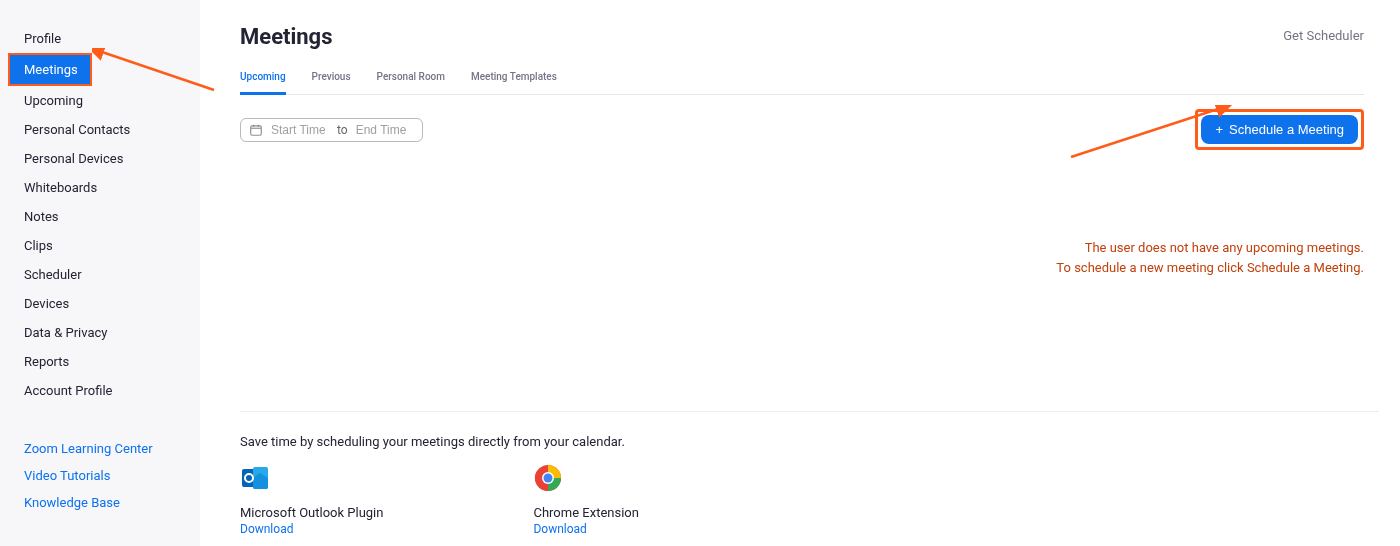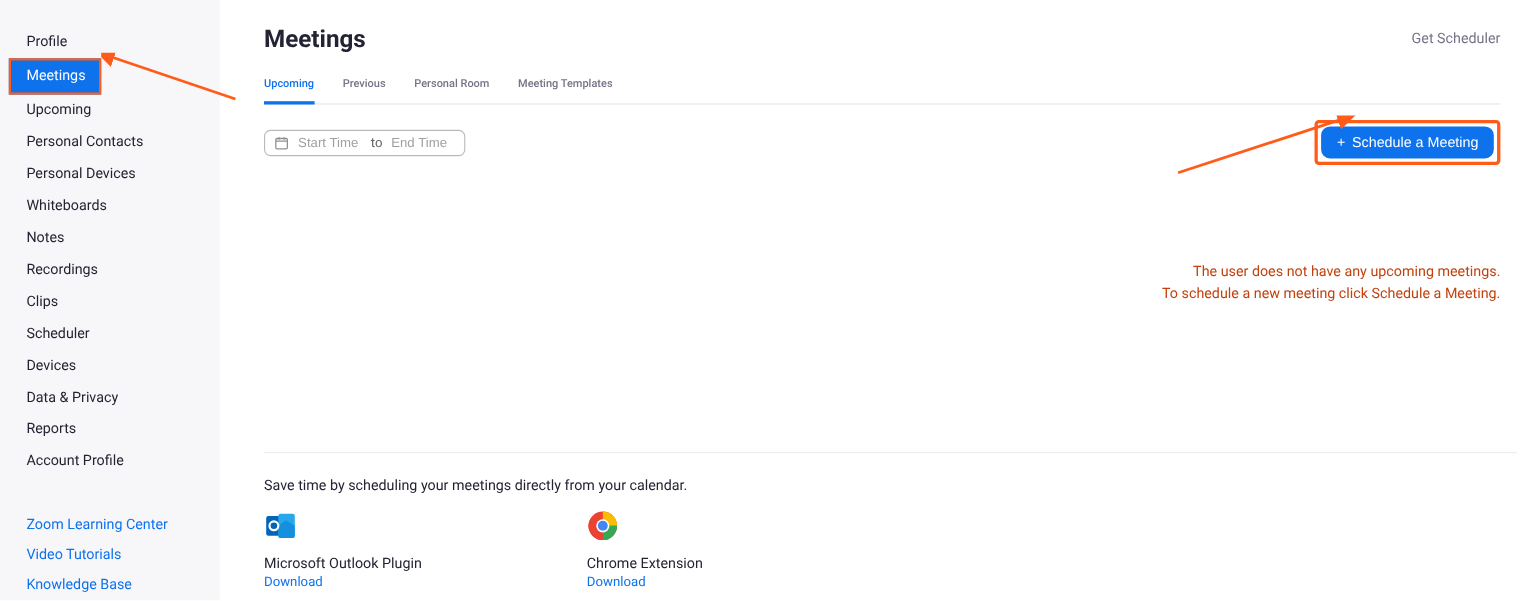--- a/index.html
+++ b/index.html
@@ -184,21 +184,20 @@
 
 <div class="container">
   <nav class="sidebar">
     <div class="sidebar-item">Profile</div>
     <div class="sidebar-item active highlighted">Meetings</div>
     <div class="sidebar-item">Upcoming</div>
     <div class="sidebar-item">Personal Contacts</div>
     <div class="sidebar-item">Personal Devices</div>
     <div class="sidebar-item">Whiteboards</div>
     <div class="sidebar-item">Notes</div>
-    <div class="sidebar-item">Recordings</div>
     <div class="sidebar-item">Clips</div>
     <div class="sidebar-item">Scheduler</div>
     <div class="sidebar-item">Devices</div>
     <div class="sidebar-item">Data &amp; Privacy</div>
     <div class="sidebar-item">Reports</div>
     <div class="sidebar-item">Account Profile</div>
     <div class="sidebar-spacer"></div>
     <div class="sidebar-link">Zoom Learning Center</div>
     <div class="sidebar-link">Video Tutorials</div>
     <div class="sidebar-link">Knowledge Base</div>

